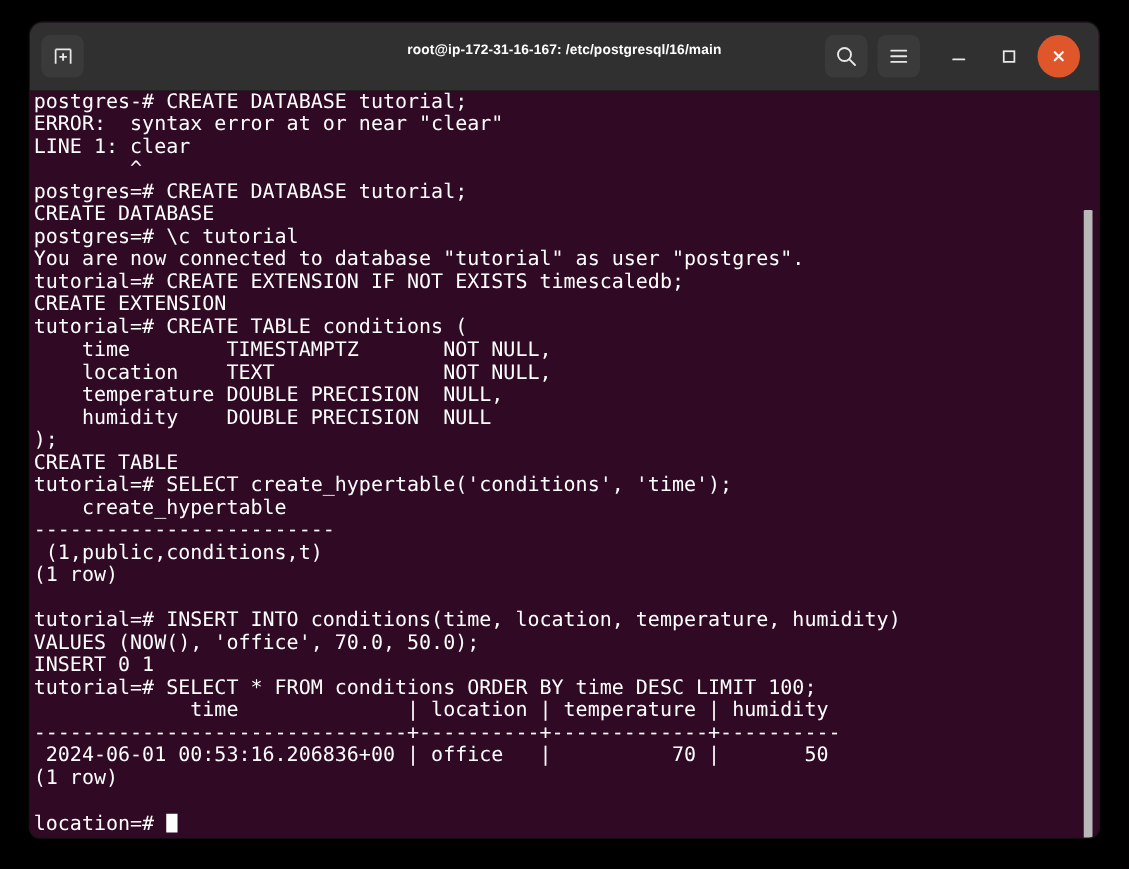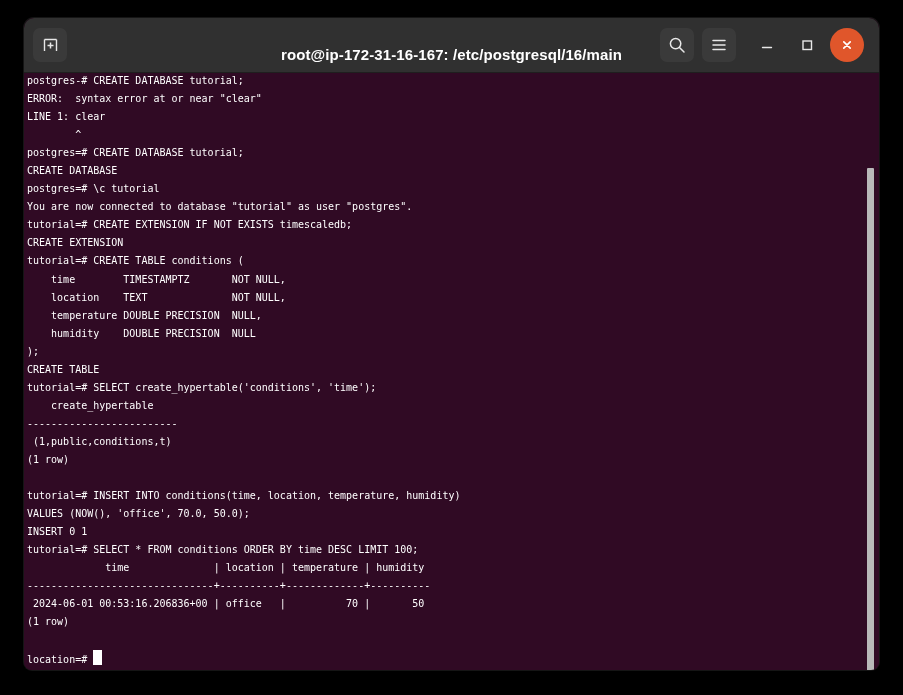--- a/index.html
+++ b/index.html
@@ -57,43 +57,42 @@
   #max-btn    { left: 766px; background: transparent; }
   #close-btn  { left: 806px; background: #e0562b; border-radius: 50%; }
 
   #title {
     position: absolute;
     left: 0;
     right: 0;
     top: 16px;
     text-align: center;
     font-family: "Liberation Sans", sans-serif;
-    font-size: 15px;
+    font-size: 11px;
     font-weight: bold;
     color: #ffffff;
     letter-spacing: 0.1px;
     pointer-events: none;
-    margin-top: 12px;
   }
 
   
   #terminal {
     position: relative;
     height: 598px;
     background: #300a24;
     overflow: hidden;
   }
 
   #screen {
     position: absolute;
     left: 3px;
     top: -1px;
     white-space: pre;
     font-family: "DejaVu Sans Mono", monospace;
-    font-size: 10px;
+    font-size: 16px;
     line-height: 18.05px;
     color: #ffffff;
     letter-spacing: 0px;
     tab-size: 4;
   }
 
   #cursor {
     display: inline-block;
     width: 9px;
     height: 15px;

